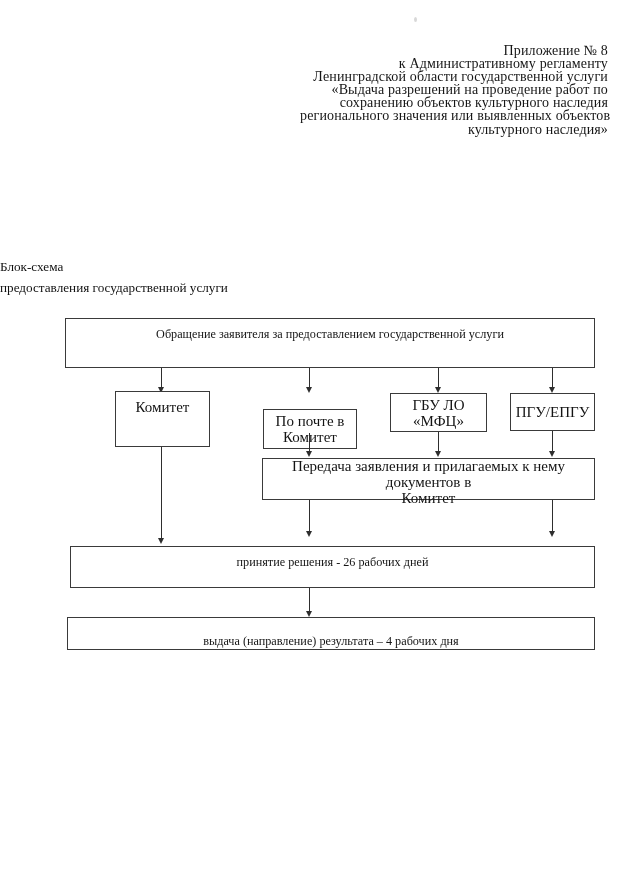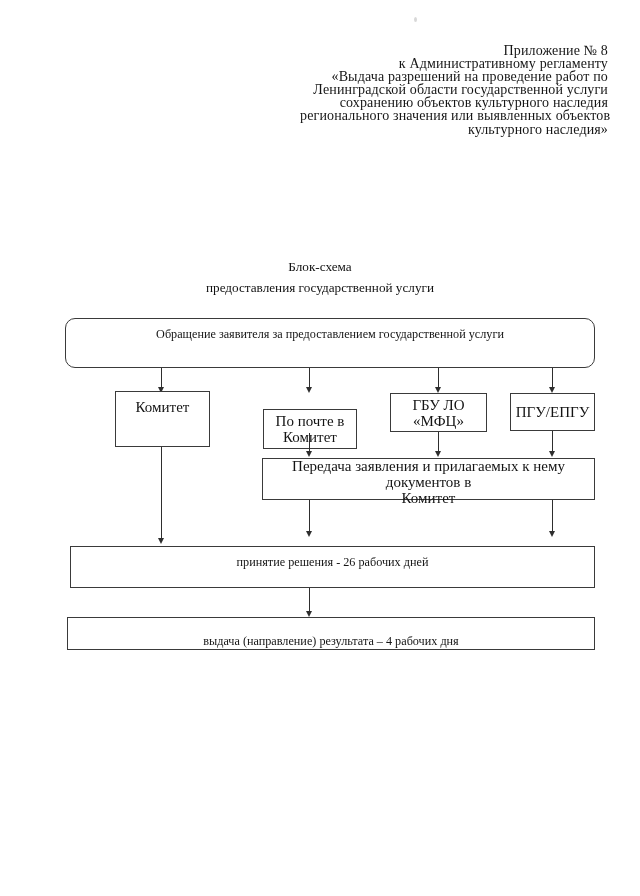--- a/index.html
+++ b/index.html
@@ -39,21 +39,21 @@
     color: #161616;
   }
   .doc-header .hline { display: block; white-space: pre; }
 
   
   .doc-title {
     position: absolute;
     left: 0;
     top: 256px;
     width: 640px;
-    text-align: center;
+    text-align: left;
     font-size: 13.2px;
     line-height: 21px;
     color: #111111;
   }
   .doc-title .tline { display: block; }
 
   
   .chart { position: absolute; left: 0; top: 0; width: 640px; height: 896px; }
 
   .node {
@@ -96,35 +96,35 @@
 </head>
 <body>
 
 <div id="page">
 
   <div class="scan-speck" style="left:414px; top:17px; width:3px; height:5px;"></div>
 
   <div class="doc-header">
     <span class="hline">Приложение № 8</span>
     <span class="hline">к Административному регламенту</span>
+    <span class="hline">Ленинградской области государственной услуги</span>
     <span class="hline">«Выдача разрешений на проведение работ по</span>
-    <span class="hline">Ленинградской области государственной услуги</span>
     <span class="hline">сохранению объектов культурного наследия</span>
     <span class="hline">регионального значения или выявленных объектов</span>
     <span class="hline">культурного наследия»</span>
   </div>
 
   <div class="doc-title">
     <span class="tline">Блок-схема</span>
     <span class="tline">предоставления государственной услуги</span>
   </div>
 
   <div class="chart">
 
-    <div class="node wide" style="left:65px; top:318px; width:530px; height:50px;border-radius:10px;">
+    <div class="node wide" style="left:65px; top:318px; width:530px; height:50px;">
       <span class="nlabel">Обращение заявителя за предоставлением государственной услуги</span>
     </div>
 
     <div class="conn" style="left:161px; top:368px; height:20px;"></div>
     <div class="arrowhead" style="left:158px; top:387px;"></div>
 
     <div class="conn" style="left:309px; top:368px; height:20px;"></div>
     <div class="arrowhead" style="left:306px; top:387px;"></div>
 
     <div class="conn" style="left:438px; top:368px; height:20px;"></div>

